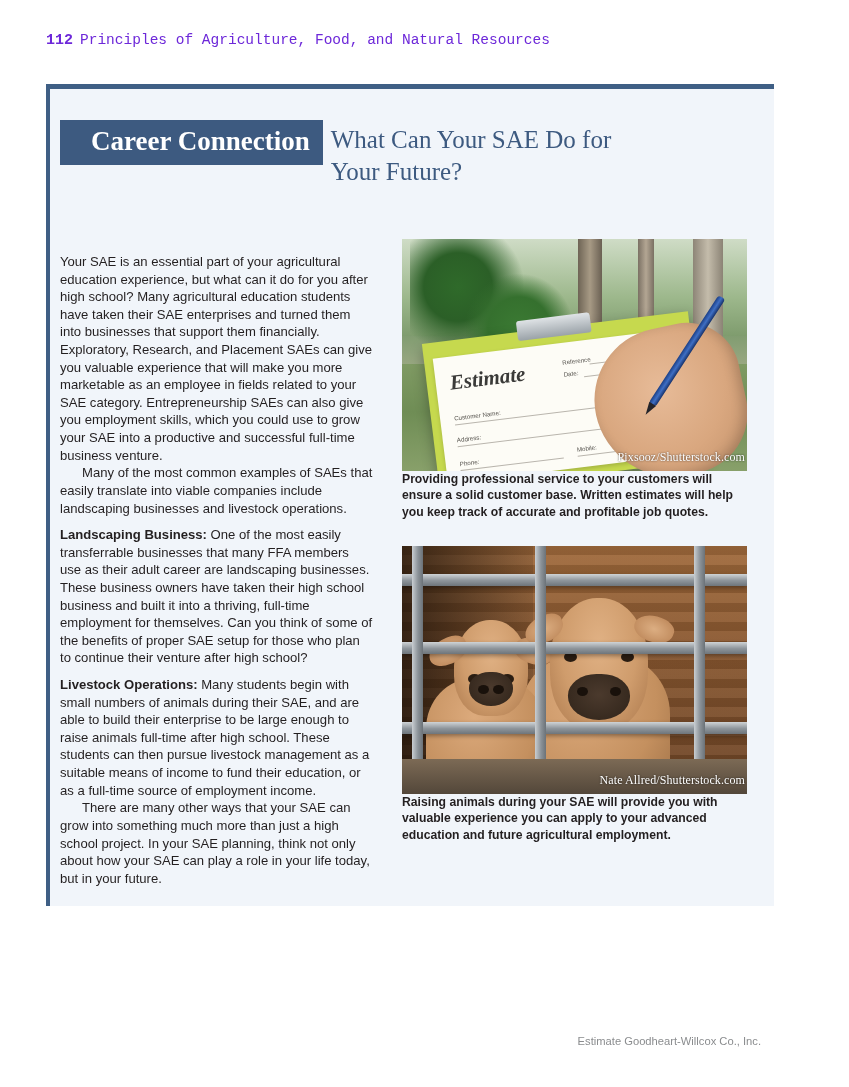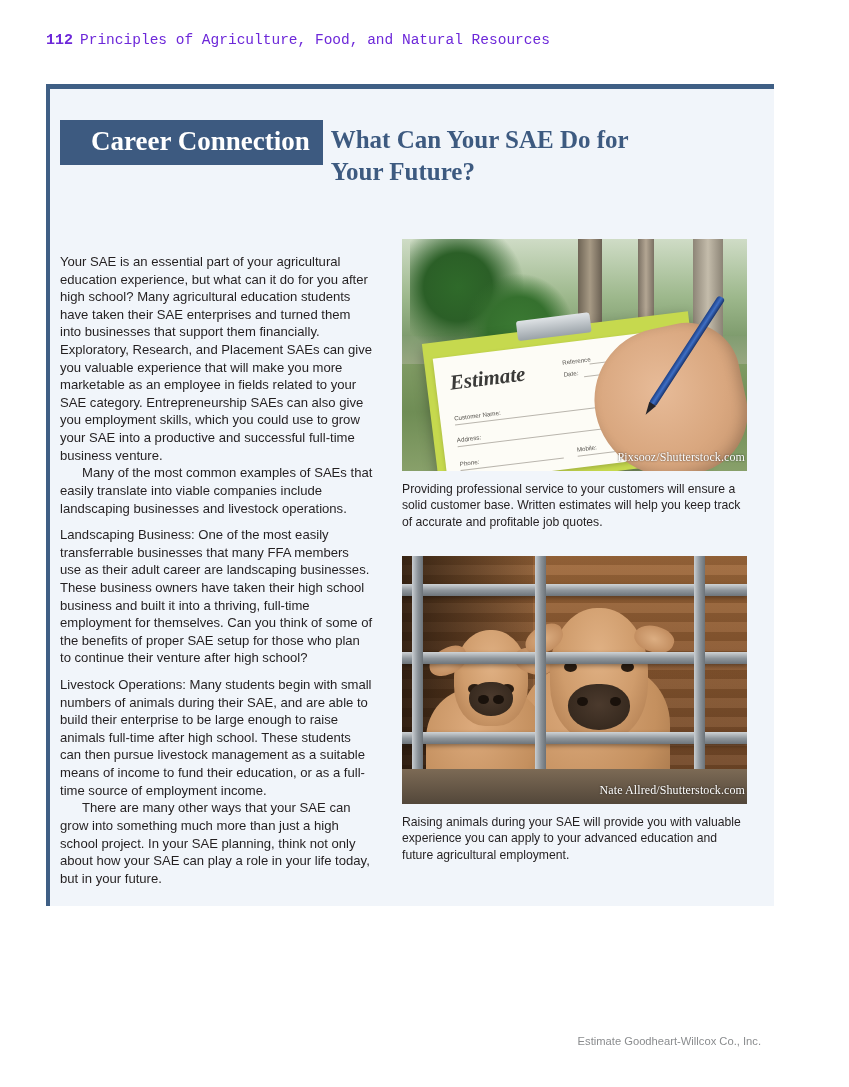--- a/index.html
+++ b/index.html
@@ -67,21 +67,21 @@
     font-family: "Liberation Serif", serif;
     font-weight: bold;
     font-size: 27px;
     line-height: 1;
     padding: 8px 13px 10px 31px;
     vertical-align: top;
   }
   .head-title {
     display: inline-block;
     font-family: "Liberation Serif", serif;
-    font-weight: bold;
+    font-weight: normal;
     font-size: 25px;
     line-height: 1.28;
     color: #3d5a80;
     margin-left: 8px;
     vertical-align: top;
     padding-top: 4px;
     width: 330px;
   }
 
   
@@ -108,21 +108,21 @@
   .body-text p {
     margin: 0;
   }
   .body-text p.indent {
     text-indent: 22px;
   }
   .body-text p.space-before {
     margin-top: 9px;
   }
   .run-in {
-    font-weight: normal;
+    font-weight: bold;
   }
 
   
   .figure {
     position: relative;
     width: 345px;
   }
   .fig-img {
     width: 345px;
     display: block;
@@ -139,21 +139,22 @@
     right: 2px;
     bottom: 6px;
     letter-spacing: .1px;
     text-shadow: 0 0 2px rgba(0,0,0,.75);
     font-family: Liberation Serif, serif;
   }
   .caption {
     font-size: 12.2px;
     line-height: 1.34;
     color: #231f20;
-    margin-top: 10px;
+    margin-top: 0;
+    font-weight: bold;
   }
   .fig-gap { height: 26px; }
 
   
   .scene1 {
     position: absolute;
     inset: 0;
     background:
       linear-gradient(180deg, #b9cbb0 0%, #9fb893 22%, #7e9b6f 40%, #9aa882 55%, #b2ad8d 70%, #9e9a7a 100%);
   }

